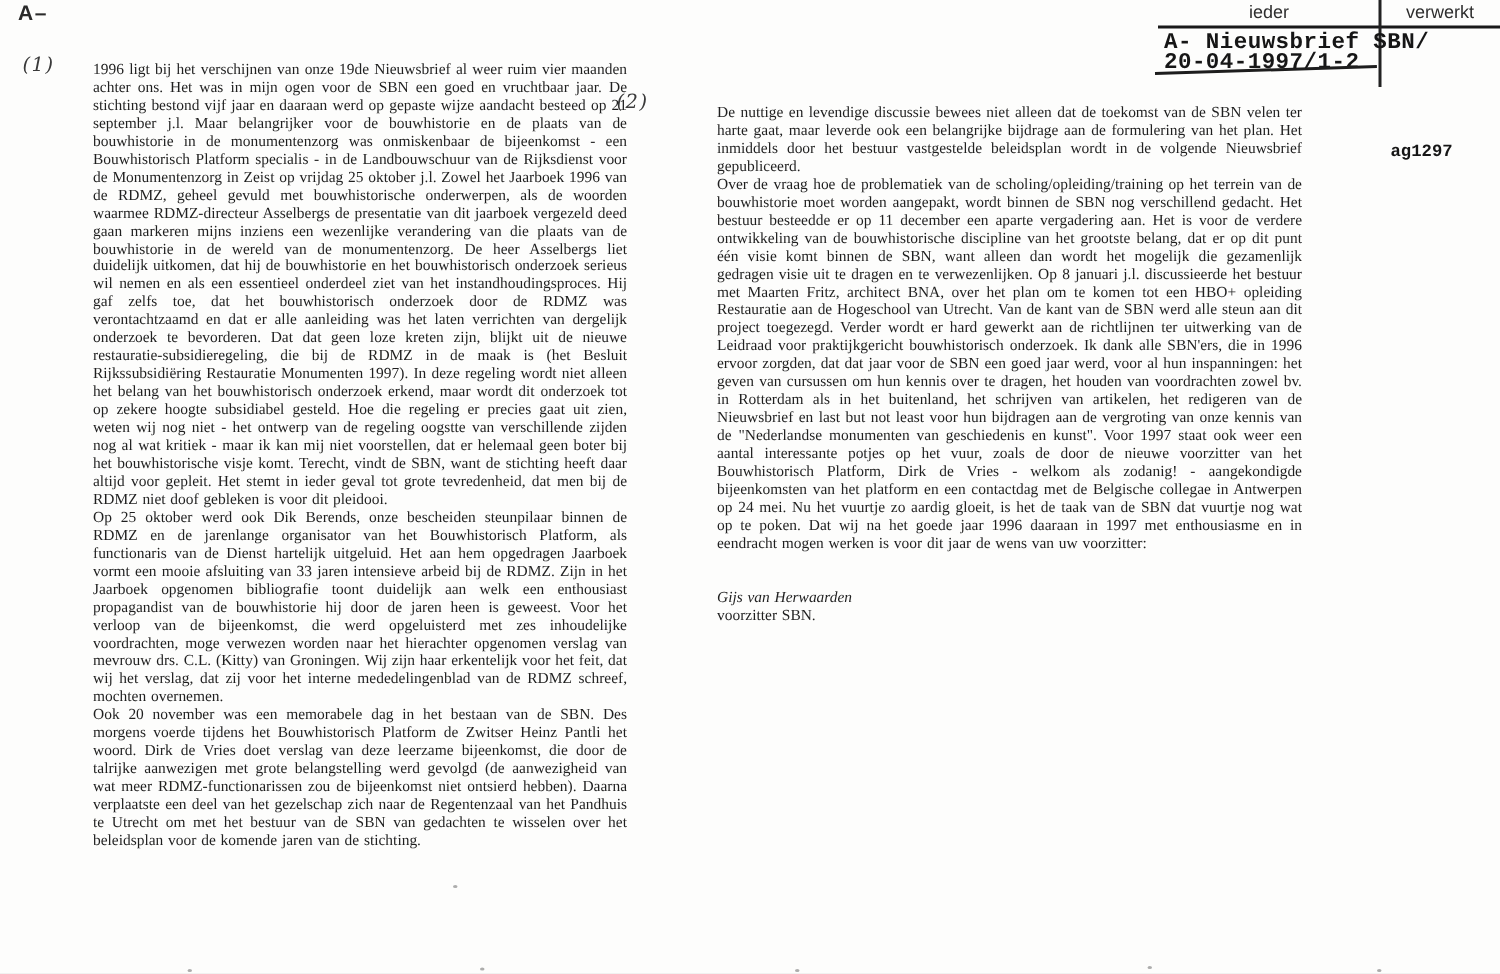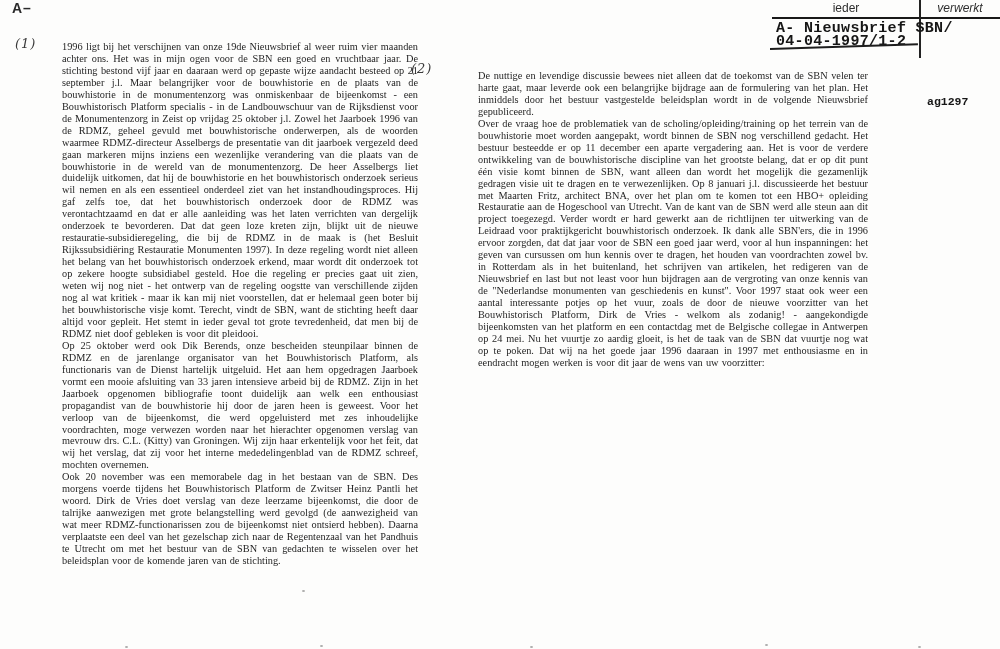--- a/index.html
+++ b/index.html
@@ -55,21 +55,21 @@
 
   
   .stamp { position: absolute; left: 772px; top: 0; width: 228px; height: 70px; }
   .stamp-header {
     position: absolute; top: 1px;
     font-family: "Liberation Sans", sans-serif;
     font-size: 12px; color: #2e2e2e;
     text-align: center;
   }
   .stamp-header.bron     { left: 0;     width: 148px; }
-  .stamp-header.verwerkt { left: 148px; width: 80px; font-style: italic;  }
+  .stamp-header.verwerkt { left: 148px; width: 80px;  }
   .stamp-hline {
     position: absolute; left: 0; top: 17px; width: 228px; height: 2px;
     background: #191919;
   }
   .stamp-vline {
     position: absolute; left: 147px; top: 0; width: 1.5px; height: 58px;
     background: #222;
   }
   .stamp-slant {
     position: absolute; left: -2px; top: 48px; width: 148px; height: 1.7px;
@@ -105,37 +105,41 @@
 
   <div class="corner-mark">A–</div>
 
 
   <div class="stamp">
     <div class="stamp-header bron">ieder</div>
     <div class="stamp-header verwerkt">verwerkt</div>
     <div class="stamp-hline"></div>
     <div class="stamp-vline"></div>
     <div class="stamp-src src-line1">A- Nieuwsbrief SBN/</div>
-    <div class="stamp-src src-line2">04-04-1997/1-2</div>
+    <div class="stamp-src src-line2">20-04-1997/1-2</div>
     <div class="stamp-slant"></div>
     <div class="stamp-processed">ag1297</div>
   </div>
 
   <div class="margin-mark mark-1">(1)</div>
   <div class="margin-mark mark-2">(2)</div>
 
   <div class="col col-1">
     <p>1996 ligt bij het verschijnen van onze 19de Nieuwsbrief al weer ruim vier maanden achter ons. Het was in mijn ogen voor de SBN een goed en vruchtbaar jaar. De stichting bestond vijf jaar en daaraan werd op gepaste wijze aandacht besteed op 21 september j.l. Maar belangrijker voor de bouwhistorie en de plaats van de bouwhistorie in de monumentenzorg was onmiskenbaar de bijeenkomst - een Bouwhistorisch Platform specialis - in de Landbouwschuur van de Rijksdienst voor de Monumentenzorg in Zeist op vrijdag 25 oktober j.l. Zowel het Jaarboek 1996 van de RDMZ, geheel gevuld met bouwhistorische onderwerpen, als de woorden waarmee RDMZ-directeur Asselbergs de presentatie van dit jaarboek vergezeld deed gaan markeren mijns inziens een wezenlijke verandering van die plaats van de bouwhistorie in de wereld van de monumentenzorg. De heer Asselbergs liet duidelijk uitkomen, dat hij de bouwhistorie en het bouwhistorisch onderzoek serieus wil nemen en als een essentieel onderdeel ziet van het instandhoudingsproces. Hij gaf zelfs toe, dat het bouwhistorisch onderzoek door de RDMZ was verontachtzaamd en dat er alle aanleiding was het laten verrichten van dergelijk onderzoek te bevorderen. Dat dat geen loze kreten zijn, blijkt uit de nieuwe restauratie-subsidieregeling, die bij de RDMZ in de maak is (het Besluit Rijkssubsidiëring Restauratie Monumenten 1997). In deze regeling wordt niet alleen het belang van het bouwhistorisch onderzoek erkend, maar wordt dit onderzoek tot op zekere hoogte subsidiabel gesteld. Hoe die regeling er precies gaat uit zien, weten wij nog niet - het ontwerp van de regeling oogstte van verschillende zijden nog al wat kritiek - maar ik kan mij niet voorstellen, dat er helemaal geen boter bij het bouwhistorische visje komt. Terecht, vindt de SBN, want de stichting heeft daar altijd voor gepleit. Het stemt in ieder geval tot grote tevredenheid, dat men bij de RDMZ niet doof gebleken is voor dit pleidooi.</p>
     <p>Op 25 oktober werd ook Dik Berends, onze bescheiden steunpilaar binnen de RDMZ en de jarenlange organisator van het Bouwhistorisch Platform, als functionaris van de Dienst hartelijk uitgeluid. Het aan hem opgedragen Jaarboek vormt een mooie afsluiting van 33 jaren intensieve arbeid bij de RDMZ. Zijn in het Jaarboek opgenomen bibliografie toont duidelijk aan  welk een enthousiast propagandist van de bouwhistorie hij door de jaren heen is geweest. Voor het verloop van de bijeenkomst, die werd opgeluisterd met zes inhoudelijke voordrachten, moge verwezen worden naar het hierachter opgenomen verslag van mevrouw drs. C.L. (Kitty) van Groningen. Wij zijn haar erkentelijk voor het feit, dat wij het verslag, dat zij voor het interne mededelingenblad van de RDMZ schreef, mochten overnemen.</p>
     <p>Ook 20 november was een memorabele dag in het bestaan van de SBN. Des morgens voerde tijdens het Bouwhistorisch Platform de Zwitser Heinz Pantli het woord. Dirk de Vries doet verslag van deze leerzame bijeenkomst, die door de talrijke aanwezigen met grote belangstelling werd gevolgd (de aanwezigheid van wat meer RDMZ-functionarissen zou de bijeenkomst niet ontsierd hebben). Daarna verplaatste een deel van het gezelschap zich naar de Regentenzaal van het Pandhuis te Utrecht om met het bestuur van de SBN van gedachten te wisselen over het beleidsplan voor de komende jaren van de stichting.</p>
   </div>
 
   <div class="col col-2">
     <p>De nuttige en levendige discussie bewees niet alleen dat de toekomst van de SBN velen ter harte gaat, maar leverde ook een belangrijke bijdrage aan de formulering van het plan. Het inmiddels door het bestuur vastgestelde beleidsplan wordt in de volgende Nieuwsbrief gepubliceerd.</p>
     <p>Over de vraag hoe de problematiek van de scholing/opleiding/training op het terrein van de bouwhistorie moet worden aangepakt, wordt binnen de SBN nog verschillend gedacht. Het bestuur besteedde er op 11 december een aparte vergadering aan. Het is voor de verdere ontwikkeling van de bouwhistorische discipline van het grootste belang, dat er op dit punt één visie komt binnen de SBN, want alleen dan wordt het mogelijk die gezamenlijk gedragen visie uit te dragen en te verwezenlijken. Op 8 januari j.l. discussieerde het bestuur met Maarten Fritz, architect BNA, over het plan om te komen tot een HBO+ opleiding Restauratie aan de Hogeschool van Utrecht. Van de kant van de SBN werd alle steun aan dit project toegezegd. Verder wordt er hard gewerkt aan de richtlijnen ter uitwerking van de Leidraad voor praktijkgericht bouwhistorisch onderzoek. Ik dank alle SBN'ers, die in 1996 ervoor zorgden, dat dat jaar voor de SBN een goed jaar werd, voor al hun inspanningen: het geven van cursussen om hun kennis over te dragen, het houden van voordrachten zowel bv. in Rotterdam als in het buitenland, het schrijven van artikelen, het redigeren van de Nieuwsbrief en last but not least voor hun bijdragen aan de vergroting van onze kennis van de "Nederlandse monumenten van geschiedenis en kunst". Voor 1997 staat ook weer een aantal interessante potjes op het vuur, zoals de door de nieuwe voorzitter van het Bouwhistorisch Platform, Dirk de Vries - welkom als zodanig! - aangekondigde bijeenkomsten van het platform en een contactdag met de Belgische collegae in Antwerpen op 24 mei. Nu het vuurtje zo aardig gloeit, is het de taak van de SBN dat vuurtje nog wat op te poken. Dat wij na het goede jaar 1996 daaraan in 1997 met enthousiasme en in eendracht mogen werken is voor dit jaar de wens van uw voorzitter:</p>
+    <div class="signature">
+      <div class="sig-name">Gijs van Herwaarden</div>
+      <div class="sig-title">voorzitter SBN.</div>
+    </div>
   </div>
 
   <div class="speck" style="left:125px; top:646px;"></div>
   <div class="speck" style="left:320px; top:645px;"></div>
   <div class="speck" style="left:530px; top:646px;"></div>
   <div class="speck" style="left:765px; top:644px;"></div>
   <div class="speck" style="left:918px; top:646px;"></div>
   <div class="speck" style="left:302px; top:590px;"></div>
 
 </div>

